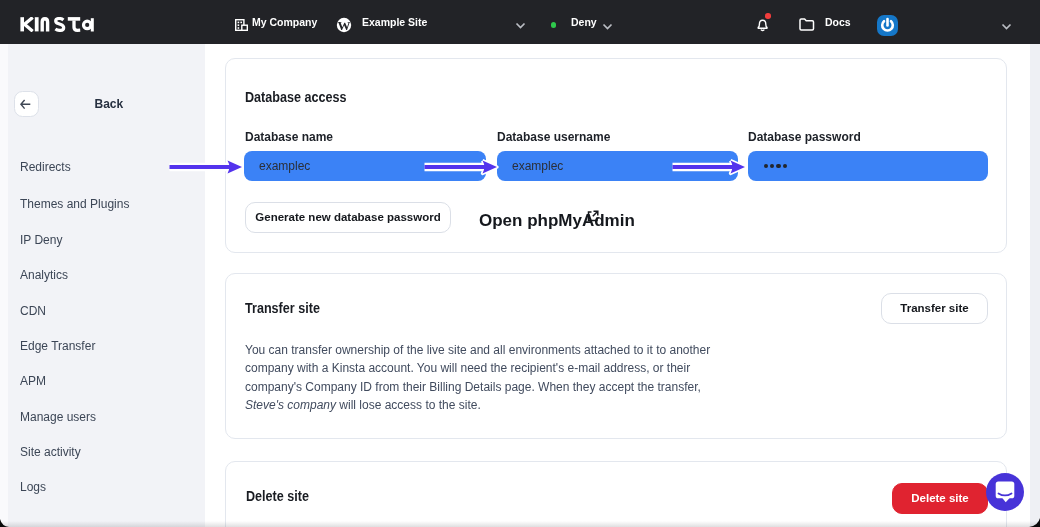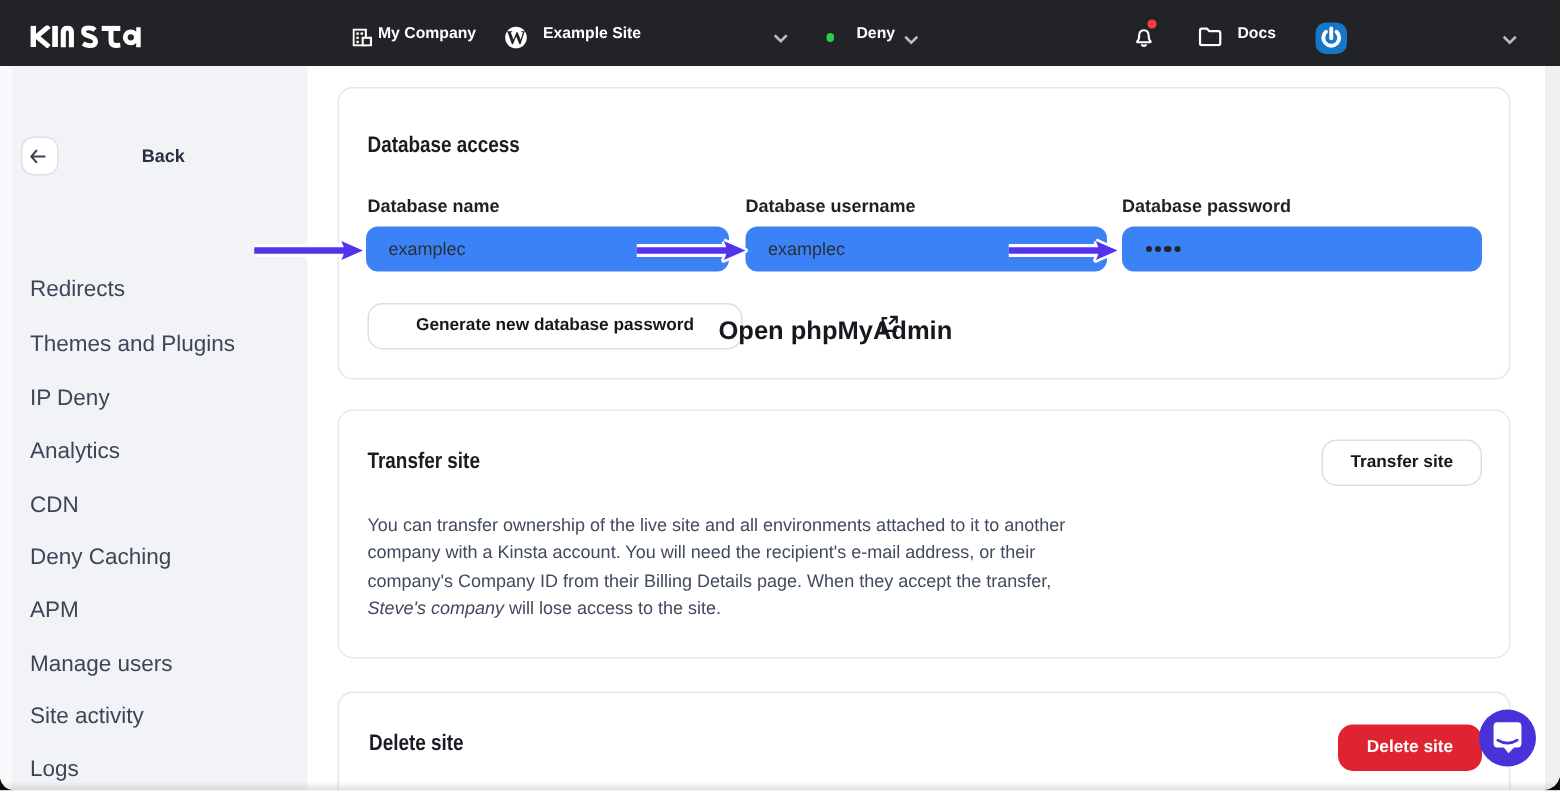--- a/index.html
+++ b/index.html
@@ -7,21 +7,21 @@
   body { font-family:"Liberation Sans", sans-serif; position:relative; background:#fff; }
   .abs { position:absolute; }
   
   #topbar { left:0; top:0; width:1040px; height:44px; background:#222327; }
   .tb-txt { color:#fff; font-size:10.5px; font-weight:bold; line-height:44px; position:absolute; top:0; white-space:nowrap; }
   .chev { position:absolute; width:13px; height:13px; }
   
   #sidebar { left:0; top:44px; width:205px; height:483px; background:#f2f3f7; }
   #sidestrip { left:0; top:44px; width:8px; height:483px; background:#fafafc; }
   #backbtn { left:13.5px; top:91px; width:25px; height:25.5px; border-radius:8.5px; background:#fff; border:1px solid #dde1e9; }
-  .side-item { position:absolute; left:20px; font-size:15px; color:#3c4656; white-space:nowrap;margin-top:24px; }
+  .side-item { position:absolute; left:20px; font-size:12px; color:#3c4656; white-space:nowrap; }
   
   #rightstrip { left:1030px; top:44px; width:10px; height:483px; background:#eef0f4; }
   .card { position:absolute; left:225px; width:782px; background:#fff; border:1px solid #e3e7ee; border-radius:10px; }
   .h1 { position:absolute; font-size:15px; font-weight:bold; color:#191c22; white-space:nowrap; transform:scaleX(0.84); transform-origin:0 0; }
   .lbl { position:absolute; font-size:12px; font-weight:bold; color:#1d2128; white-space:nowrap; }
   .field { position:absolute; top:151px; height:30px; background:#3b82f6; border-radius:8px; font-size:12px; color:#2b2f38; line-height:30px; padding-left:15px; }
   .btn { position:absolute; height:31px; border:1px solid #dbdfe7; border-radius:10px; background:#fff; font-size:11.5px; font-weight:bold; color:#15181d; text-align:center; }
   .pdot { display:inline-block; width:4.4px; height:4.4px; border-radius:50%; background:#22252b; margin-right:2px; vertical-align:top; }
   .para { position:absolute; font-size:12px; line-height:18.5px; color:#414b5e; }
 </style>
@@ -94,38 +94,38 @@
 <div id="backbtn" class="abs"></div>
 <svg class="abs" style="left:20px; top:98.5px;" width="11" height="11" viewBox="0 0 11 11">
     <path d="M4.6,1 L0.9,5.3 L4.6,9.6 M1.3,5.3 L10.3,5.3" stroke="#3e4654" stroke-width="1.4" fill="none"></path>
   </svg>
 <div class="abs" style="left:51.5px; top:97px; font-size:12px; font-weight:bold; color:#273040;margin-left:43px;">Back</div>
 <div class="side-item" style="top:159.5px;">Redirects</div>
 <div class="side-item" style="top:197px;">Themes and Plugins</div>
 <div class="side-item" style="top:232.5px;">IP Deny</div>
 <div class="side-item" style="top:268px;">Analytics</div>
 <div class="side-item" style="top:303.5px;">CDN</div>
-<div class="side-item" style="top:339px;">Deny Caching</div>
+<div class="side-item" style="top:339px;">Edge Transfer</div>
 <div class="side-item" style="top:374px;">APM</div>
 <div class="side-item" style="top:409.5px;">Manage users</div>
 <div class="side-item" style="top:444.5px;">Site activity</div>
 <div class="side-item" style="top:480px;">Logs</div>
 
 <div id="rightstrip" class="abs"></div>
 
 <div class="card" style="top:58px; height:195px;"></div>
 <div class="h1" style="left:245px; top:88px;">Database access</div>
 <div class="lbl" style="left:245px; top:130px;">Database name</div>
 <div class="lbl" style="left:497px; top:130px;">Database username</div>
 <div class="lbl" style="left:748px; top:130px;">Database password</div>
 <div class="field" style="left:244px; width:242px;">examplec</div>
 <div class="field" style="left:497px; width:241px;">examplec</div>
 <div class="field" style="left:748px; width:240px;"></div>
 <div class="abs" style="left:763.5px; top:164px; width:30px; height:4.4px;"><span class="pdot"></span><span class="pdot"></span><span class="pdot"></span><span class="pdot"></span></div>
-<div class="btn" style="left:245px; top:202px; width:250px; line-height:29px;">Generate new database password</div>
+<div class="btn" style="left:245px; top:202px; width:206px; line-height:29px;">Generate new database password</div>
 <div class="abs" style="left:479px; top:211px; font-size:17px; font-weight:bold; color:#15181d;">Open phpMyAdmin</div>
 <svg class="abs" style="left:587px; top:210px;" width="12" height="12" viewBox="0 0 12 12">
   <path d="M4.5,2 L1.5,2 L1.5,10.5 L10,10.5 L10,7.5" fill="none" stroke="#15181d" stroke-width="1.5"></path>
   <path d="M6.5,1.2 L10.8,1.2 L10.8,5.5 M10.5,1.5 L5.8,6.2" fill="none" stroke="#15181d" stroke-width="1.5"></path>
 </svg>
 
 <svg class="abs" style="left:168px; top:157.5px;" width="78" height="18" viewBox="0 0 78 18">
     <path d="M1.5,9 L62,9" stroke="#ffffff" stroke-width="8.6"></path>
     <path d="M59.5,2.6 L74,9 L59.5,15.4 Q63.2,9 59.5,2.6" fill="none" stroke="#ffffff" stroke-width="3.4" stroke-linejoin="round"></path>
     <path d="M1.5,9 L62,9" stroke="#5333ed" stroke-width="4.2"></path>

